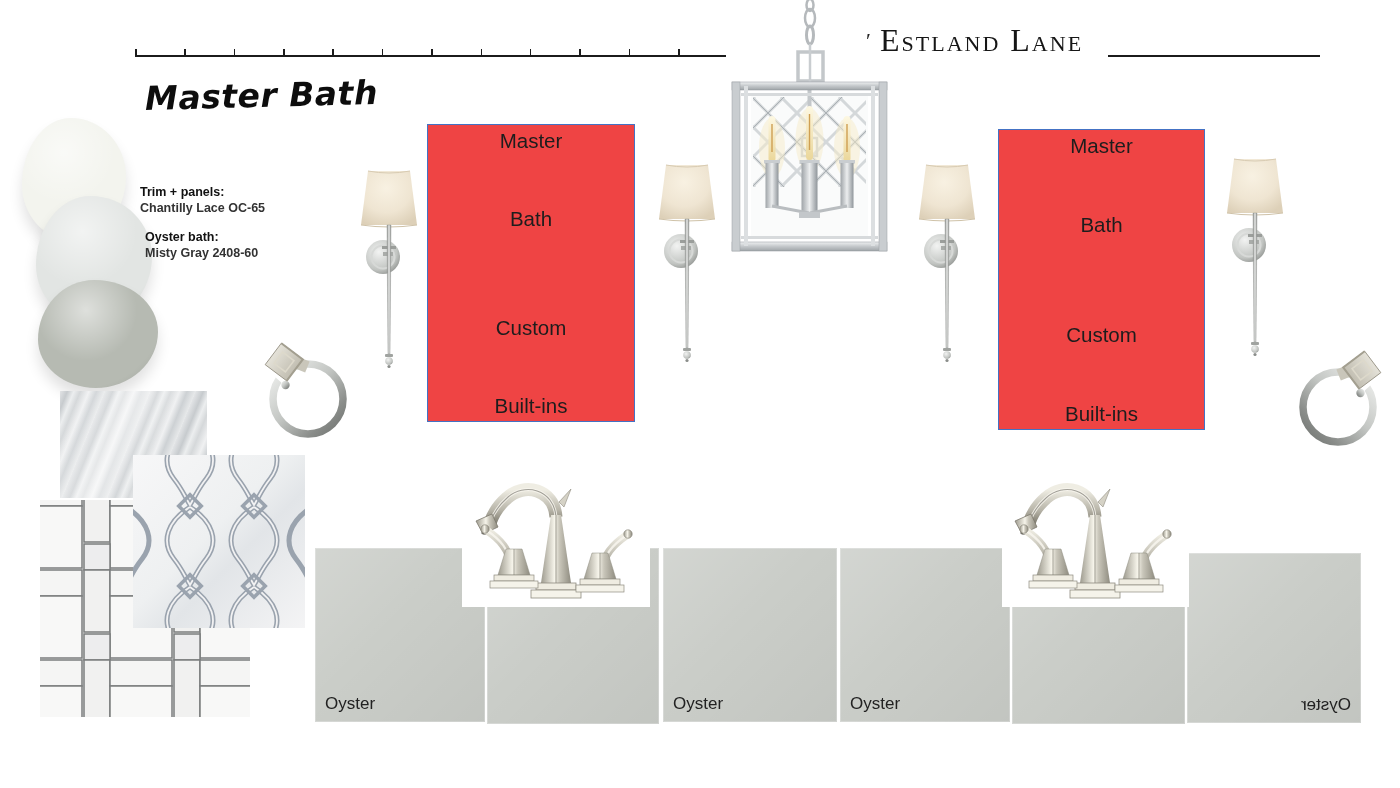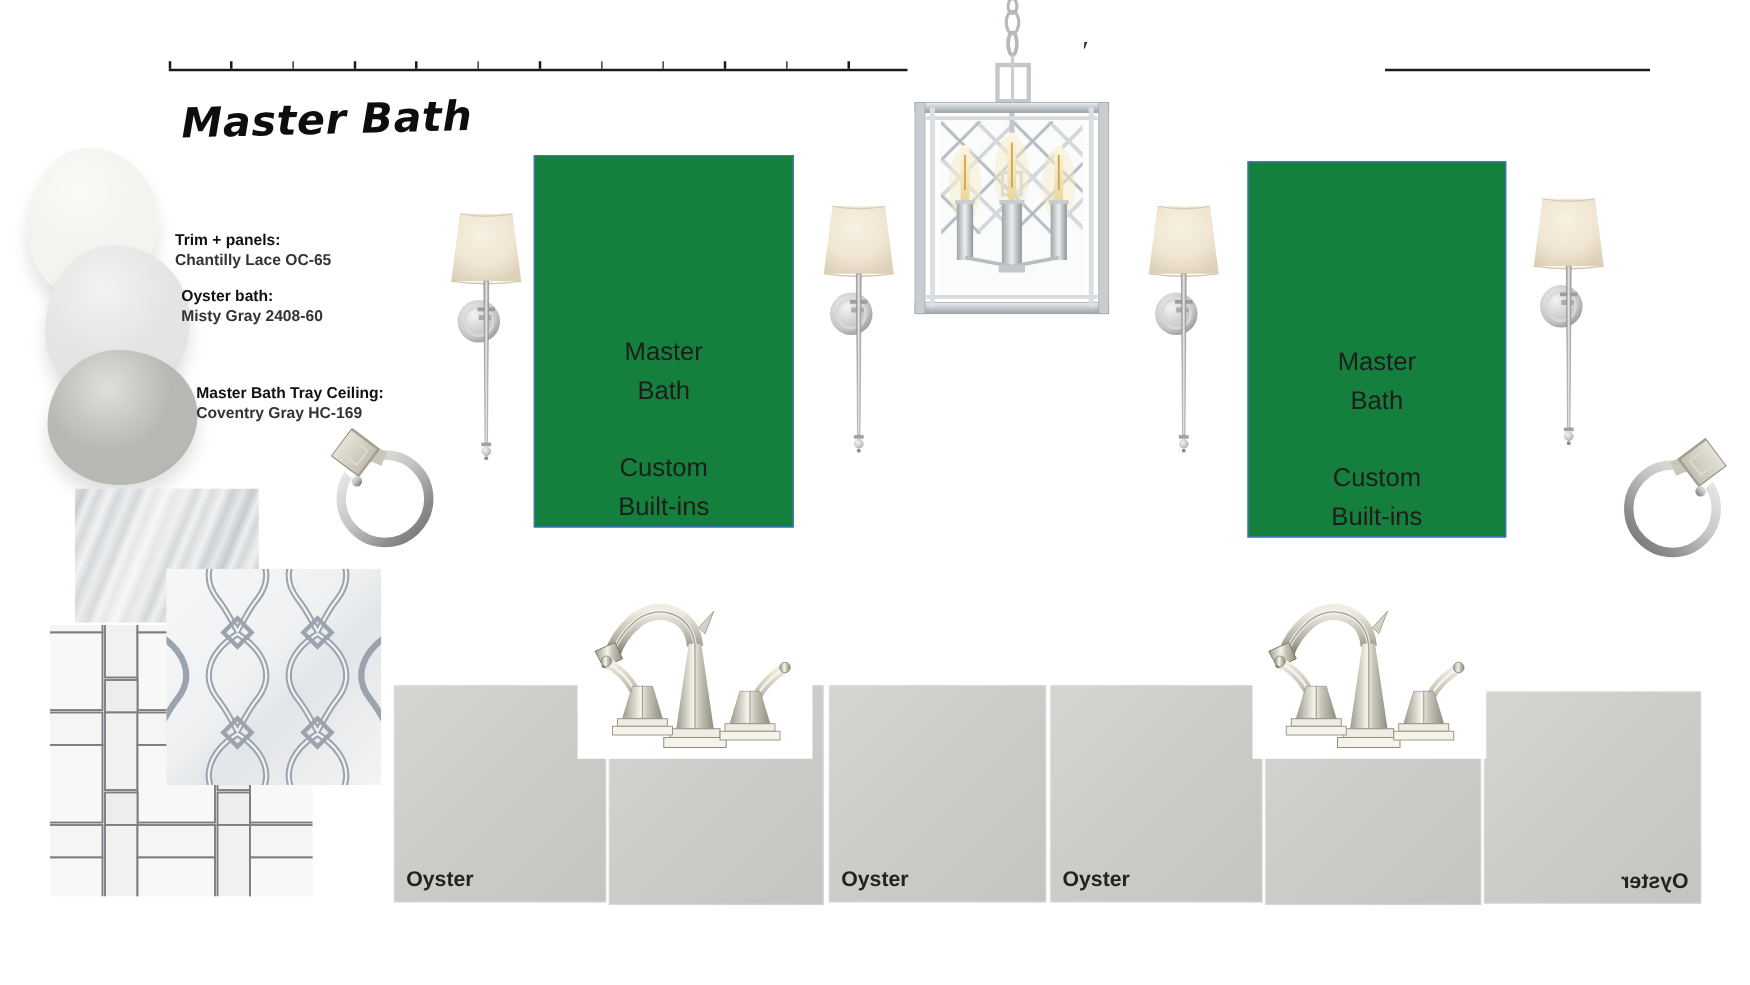--- a/index.html
+++ b/index.html
@@ -24,28 +24,28 @@
   
   .blob{position:absolute;box-shadow:0 10px 14px rgba(0,0,0,.12);}
   .blob,.blob .blob-shade{border-radius:47% 53% 52% 48% / 55% 48% 52% 45%;}
   .blob .blob-shade{position:absolute;inset:0;
       background:radial-gradient(circle at 40% 28%, rgba(255,255,255,.55), rgba(255,255,255,0) 48%, rgba(0,0,0,0) 72%, rgba(0,0,0,.12) 97%);}
   .swatch-label{position:absolute;font-size:12.5px;line-height:16px;color:#222;white-space:nowrap;}
   .swatch-label .lbl{font-weight:700;color:#111;}
   .swatch-label .nm{font-weight:700;color:#333;}
 
   
-  .note-box{position:absolute;border:1.6px solid #4472c4;background:#15803d;
-            display:flex;flex-direction:column;justify-content:flex-end;align-items:center;
+  .note-box{position:absolute;border:1.6px solid #4472c4;background:#ef4444;
+            display:flex;flex-direction:column;justify-content:space-between;align-items:center;
             font-size:20.5px;line-height:31px;color:#1d1d1d;text-align:center;}
   .note-box .gap{margin-top:31px;}
 
   
   .panel{position:absolute;box-shadow:inset 0 0 0 1px rgba(255,255,255,.25);}
-  .panel .panel-label{position:absolute;left:10px;bottom:8px;font-size:17px;color:#222;font-weight:bold;}
+  .panel .panel-label{position:absolute;left:10px;bottom:8px;font-size:17px;color:#222;}
   .panel .panel-label.mirrored{left:auto;right:10px;transform:scaleX(-1);}
   .panel .sheen{position:absolute;inset:0;background:linear-gradient(135deg, rgba(255,255,255,.18), rgba(255,255,255,0) 45%, rgba(0,0,0,.04));}
 
   
   .tile-slab{left:60px;top:391px;width:147px;height:107px;
      background:
        linear-gradient(115deg, rgba(255,255,255,0) 10%, rgba(255,255,255,.5) 42%, rgba(255,255,255,0) 62%),
        repeating-linear-gradient(112deg,#e2e4e6 0px,#c7cbce 7px,#eceeef 13px,#d5d8da 19px,#f0f1f2 27px,#cdd1d4 34px,#e7e9ea 42px);
   }
   .fixture-box{background:#fff;}
@@ -163,44 +163,41 @@
       <rect x="14" y="236" width="137" height="3" fill="#d7dadc"></rect>
       <rect x="5" y="242" width="155" height="9" fill="url(#frameG)" stroke="#8f959a" stroke-width=".5"></rect>
       <rect x="5" y="82" width="8" height="169" fill="#c9cdd0" stroke="#9aa0a5" stroke-width=".5"></rect>
       <rect x="17" y="86" width="4" height="160" fill="#dcdfe1"></rect>
       <rect x="152" y="82" width="8" height="169" fill="#c9cdd0" stroke="#9aa0a5" stroke-width=".5"></rect>
       <rect x="144" y="86" width="4" height="160" fill="#dcdfe1"></rect>
     </svg>
   </div>
 
   <div class="abs street-mark">ʹ</div>
+  <div class="abs street-title">Estland Lane</div>
 
   <div class="abs script-title">Master Bath</div>
 
   <div class="blob" style="left: 22px; top: 118px; width: 104px; height: 122px; background-color: rgb(243, 244, 238);">
       <div class="blob-shade"></div>
     </div>
   <div class="blob" style="left: 36px; top: 196px; width: 116px; height: 126px; background-color: rgb(226, 229, 227);">
       <div class="blob-shade"></div>
     </div>
   <div class="blob" style="left: 38px; top: 280px; width: 120px; height: 108px; background-color: rgb(182, 186, 178);">
       <div class="blob-shade"></div>
     </div>
 
   <div class="swatch-label" style="left:140px;top:156px;margin-top:28px;">
     <div class="lbl">Trim + panels:</div>
     <div class="nm">Chantilly Lace OC-65</div>
   </div>
   <div class="swatch-label" style="left:145px;top:229px;">
     <div class="lbl">Oyster bath:</div>
     <div class="nm">Misty Gray 2408-60</div>
-  </div>
-  <div class="swatch-label" style="left:157px;top:306px;">
-    <div class="lbl">Master Bath Tray Ceiling:</div>
-    <div class="nm">Coventry Gray HC-169</div>
   </div>
 
   <div class="note-box" style="left: 427px; top: 124px; width: 206px; height: 296px; border-color: rgb(68, 114, 196);">
     <div>Master</div>
     <div>Bath</div>
     <div class="gap">Custom</div>
     <div>Built-ins</div>
   </div>
   <div class="note-box" style="left: 998px; top: 129px; width: 205px; height: 299px; border-color: rgb(68, 114, 196);">
     <div>Master</div>

